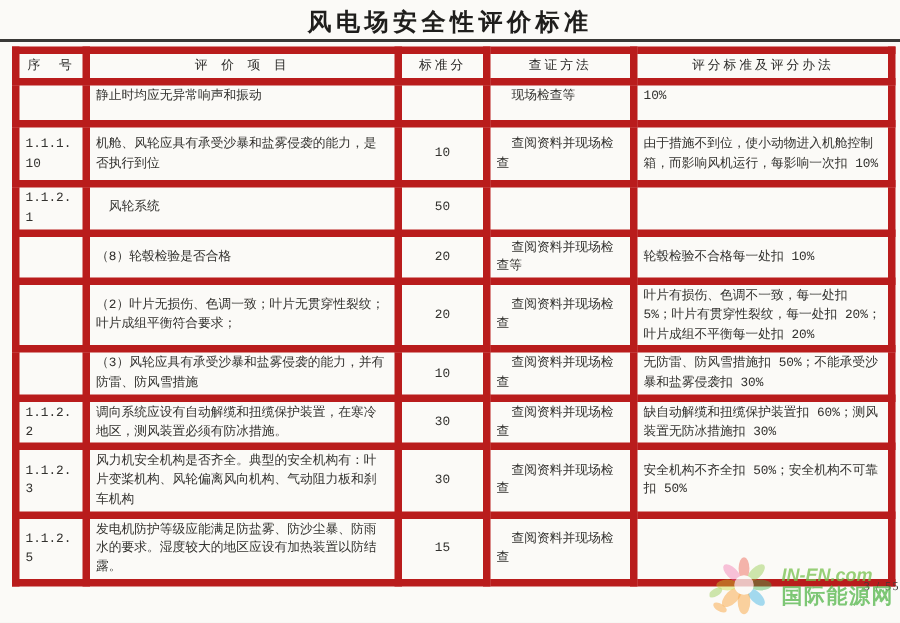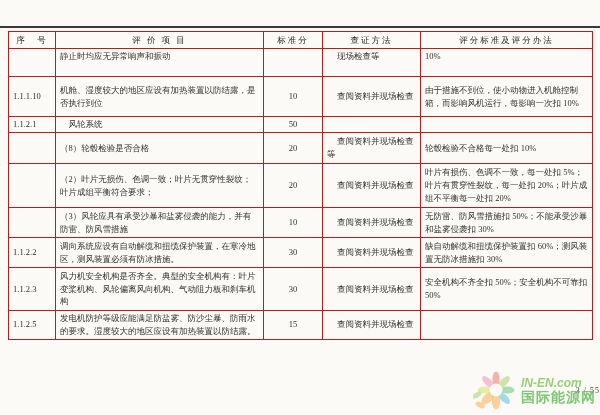--- a/index.html
+++ b/index.html
@@ -22,27 +22,28 @@
   .title-rule{
     position:absolute;left:0;top:26px;width:600px;height:0;
     border-top:2px solid #3a3937;
   }
   table.eval{
     position:absolute;left:8px;top:31px;
     width:584px;
     border-collapse:collapse;table-layout:fixed;
   }
   table.eval th, table.eval td{
-    border:1px solid #b91c1c;
+    border:5px solid #b91c1c;
     font-size:8.5px;line-height:1.5;
     padding:1px 4px;
     vertical-align:middle;
     overflow:hidden;
     color:#33322f;
     word-break:break-all;
+    font-family:Liberation Mono, monospace;
   }
   table.eval th{
     font-weight:normal;text-align:center;
     letter-spacing:2px;height:14px;
     color:#2b2a28;
   }
   col.c-no{width:47px;}
   col.c-item{width:208px;}
   col.c-score{width:59px;}
   col.c-method{width:98px;}
@@ -73,20 +74,21 @@
     font-family:"Liberation Sans","DejaVu Sans",sans-serif;
     font-size:14px;font-weight:bold;letter-spacing:1px;
     color:#53b64a;
   }
 </style>
 </head>
 <body>
 
 <div class="page">
 
+  <h1 class="doc-title">风电场安全性评价标准</h1>
   <div class="title-rule"></div>
 
   <table class="eval">
     <colgroup>
       <col class="c-no">
         <col class="c-item">
         <col class="c-score">
         <col class="c-method">
         <col class="c-criteria">
     </colgroup>
@@ -102,21 +104,21 @@
     <tbody>
         <tr class="vtop" style="height: 28px;">
           <td class="col-no"></td>
           <td class="col-item">静止时均应无异常响声和振动</td>
           <td class="col-score"></td>
           <td class="col-method">现场检查等</td>
           <td class="col-criteria">10%</td>
         </tr>
         <tr style="height: 40px;">
           <td class="col-no">1.1.1.10</td>
-          <td class="col-item">机舱、湿度较大的地区应设有加热装置以防结露，是否执行到位</td>
+          <td class="col-item">机舱、风轮应具有承受沙暴和盐雾侵袭的能力，是否执行到位</td>
           <td class="col-score">10</td>
           <td class="col-method">查阅资料并现场检查</td>
           <td class="col-criteria">由于措施不到位，使小动物进入机舱控制箱，而影响风机运行，每影响一次扣 10%</td>
         </tr>
         <tr style="height: 16px;">
           <td class="col-no">1.1.2.1</td>
           <td class="col-item">　风轮系统</td>
           <td class="col-score">50</td>
           <td class="col-method"></td>
           <td class="col-criteria"></td>

